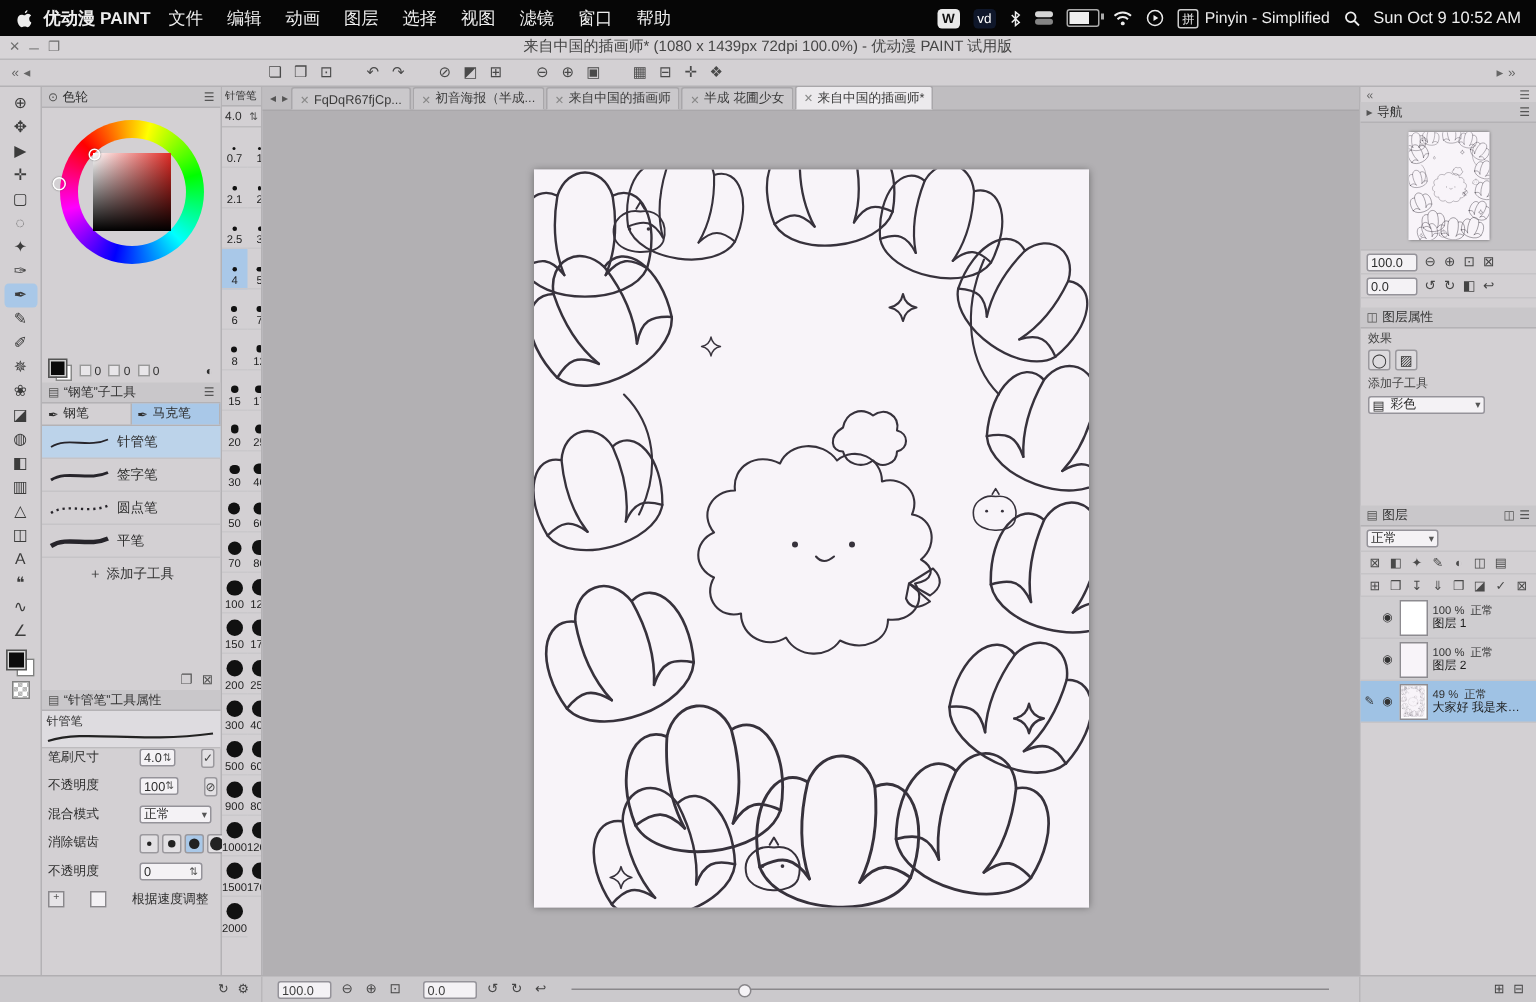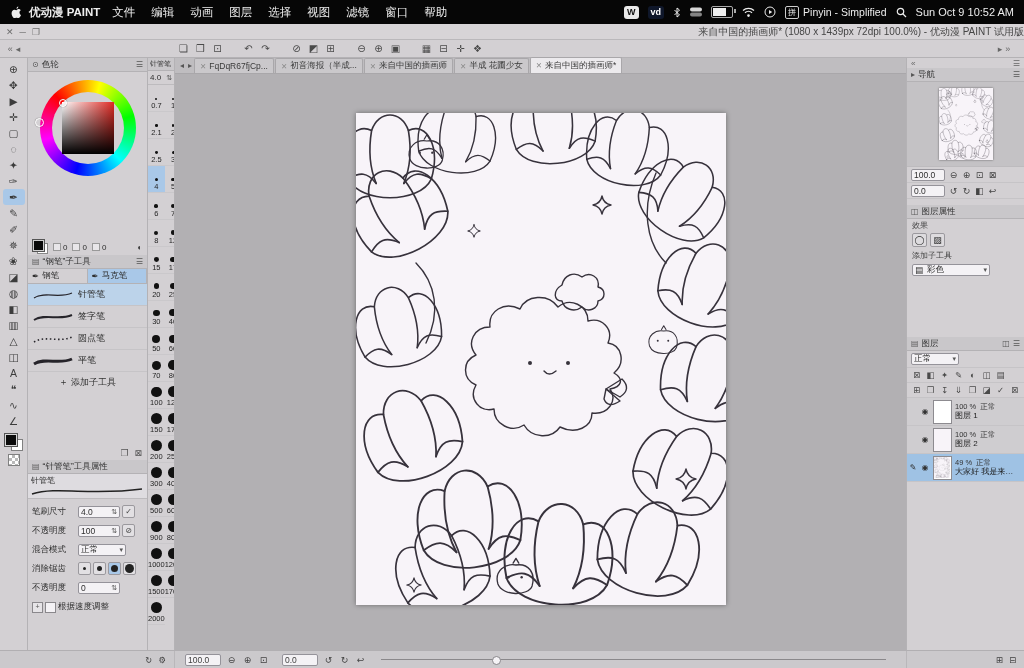--- a/index.html
+++ b/index.html
@@ -7,32 +7,32 @@
     font-family:"Liberation Sans","DejaVu Sans",sans-serif;color:#2e2e2e}
   .abs{position:absolute}
   
   .menubar{left:0;top:0;width:1024px;height:24px;background:#060606;color:#ededed;display:flex;
     align-items:center;padding:0 10px;box-sizing:border-box;font-size:11.5px}
   .menubar .app{font-weight:bold;margin:0 4px 0 8px}
   .menu-item{padding:0 8px;cursor:default}
   .mb-right{margin-left:auto;display:flex;align-items:center;gap:9px;font-size:10.5px}
   .badge{background:#e9e9e9;color:#111;border-radius:3px;padding:0 3px;font-size:9px;font-weight:bold;
     height:13px;line-height:13px}
-  .badge.vd{background:#0f172a;color:#fff;font-weight:bold}
+  .badge.vd{background:#0f172a;color:#fff;font-weight:normal}
   .battery{position:relative;width:20px;height:10px;border:1px solid #aaa;border-radius:2px}
   .battery::before{content:"";position:absolute;left:1px;top:1px;bottom:1px;width:13px;background:#eee}
   .battery::after{content:"";position:absolute;right:-4px;top:2px;width:2px;height:4px;background:#aaa}
   .ime{display:flex;align-items:center;gap:4px}
   .ime-badge{border:1px solid #ccc;border-radius:2px;font-size:8px;padding:0 2px;line-height:11px}
   
   .titlebar{left:0;top:24px;width:1024px;height:16px;background:#d7d4d7;border-bottom:1px solid #bab8bb;
     box-sizing:border-box;font-size:10px;color:#454545}
   .win-controls{position:absolute;left:6px;top:0;height:15px;display:flex;gap:6px;align-items:center;
     color:#6e6e6e;font-size:9px}
-  .wtitle{position:absolute;left:0;right:0;top:0;height:15px;line-height:15px;text-align:right;white-space:nowrap}
+  .wtitle{position:absolute;left:0;right:0;top:0;height:15px;line-height:15px;text-align:center;white-space:nowrap}
   
   .toolbar{left:0;top:40px;width:1024px;height:18px;background:#d3d0d3;border-bottom:1px solid #b4b2b5;
     box-sizing:border-box;display:flex;align-items:center;font-size:10px;color:#4a4a4a}
   .tb-edge{width:28px;display:flex;gap:3px;justify-content:center;color:#666;font-size:9px}
   .tb-groups{display:flex;margin-left:148px;gap:16px}
   .tb-group{display:flex;gap:2px}
   .tbicon{width:15px;text-align:center}
   .tb-right{margin-left:auto;margin-right:6px}
   
   .main{left:0;top:58px;width:1024px;height:592px;display:flex}
@@ -80,21 +80,21 @@
   .st-prev{line-height:0}
   .st-add{height:20px;flex:none;display:flex;align-items:center;justify-content:center;font-size:9px;color:#333;gap:3px}
   .st-fill{flex:1}
   .st-foot{height:14px;flex:none;display:flex;justify-content:flex-end;gap:6px;align-items:center;
     padding:0 5px;font-size:9px;color:#555}
   
   .panel.tp{flex:1;display:flex;flex-direction:column}
   .tp-preview{height:24px;flex:none;background:#dedce0;border-bottom:1px solid #bdbbbe;position:relative}
   .tp-preview .lbl{position:absolute;left:3px;top:1px;font-size:8px;color:#333}
   .tp-preview svg{position:absolute;left:0;bottom:0}
-  .tp-row{height:19px;flex:none;display:flex;align-items:flex-end;padding:0 4px;font-size:8.5px;gap:2px}
+  .tp-row{height:19px;flex:none;display:flex;align-items:flex-start;padding:0 4px;font-size:8.5px;gap:17px}
   .tp-label{width:44px;flex:none;white-space:nowrap;overflow:hidden}
   .fieldbox{height:12px;background:#f4f2f5;border:1px solid #95939a;border-radius:2px;display:flex;
     align-items:center;font-size:8.5px;padding:0 2px;box-sizing:border-box}
   .stp{width:42px;justify-content:space-between}
   .dd{width:48px;justify-content:space-between}
   .step{font-size:7px;color:#555}
   .tgl{width:13px;height:13px;border:1px solid #9b999e;background:#e2e0e3;border-radius:2px;
     display:flex;align-items:center;justify-content:center;font-size:8px;color:#444;box-sizing:border-box}
   .aa-wrap{display:flex;gap:2px}
   .aa{width:13px;height:13px;border:1px solid #9b999e;background:#e2e0e3;border-radius:2px;

